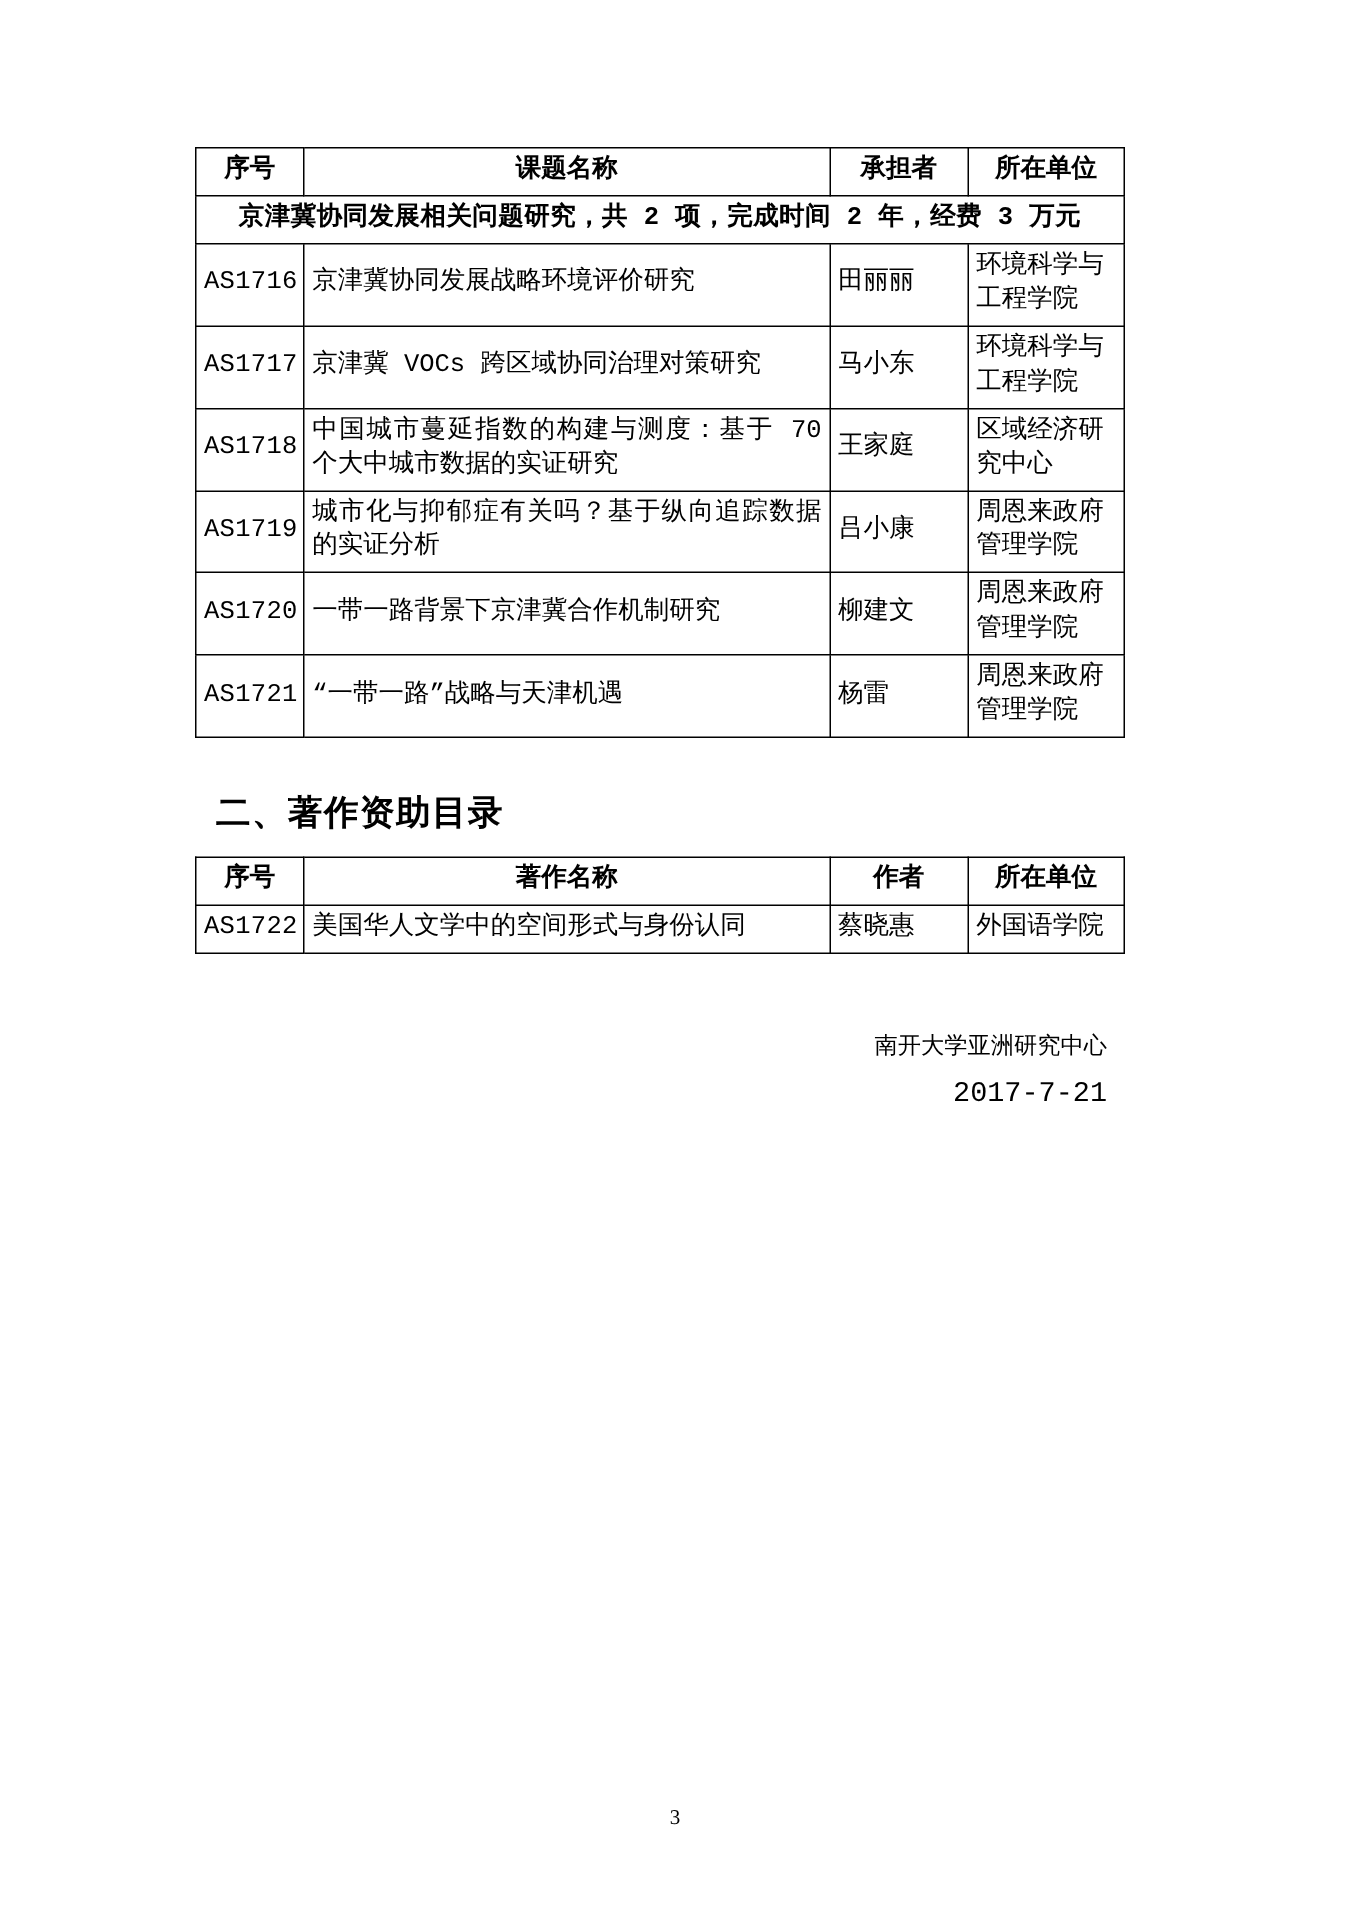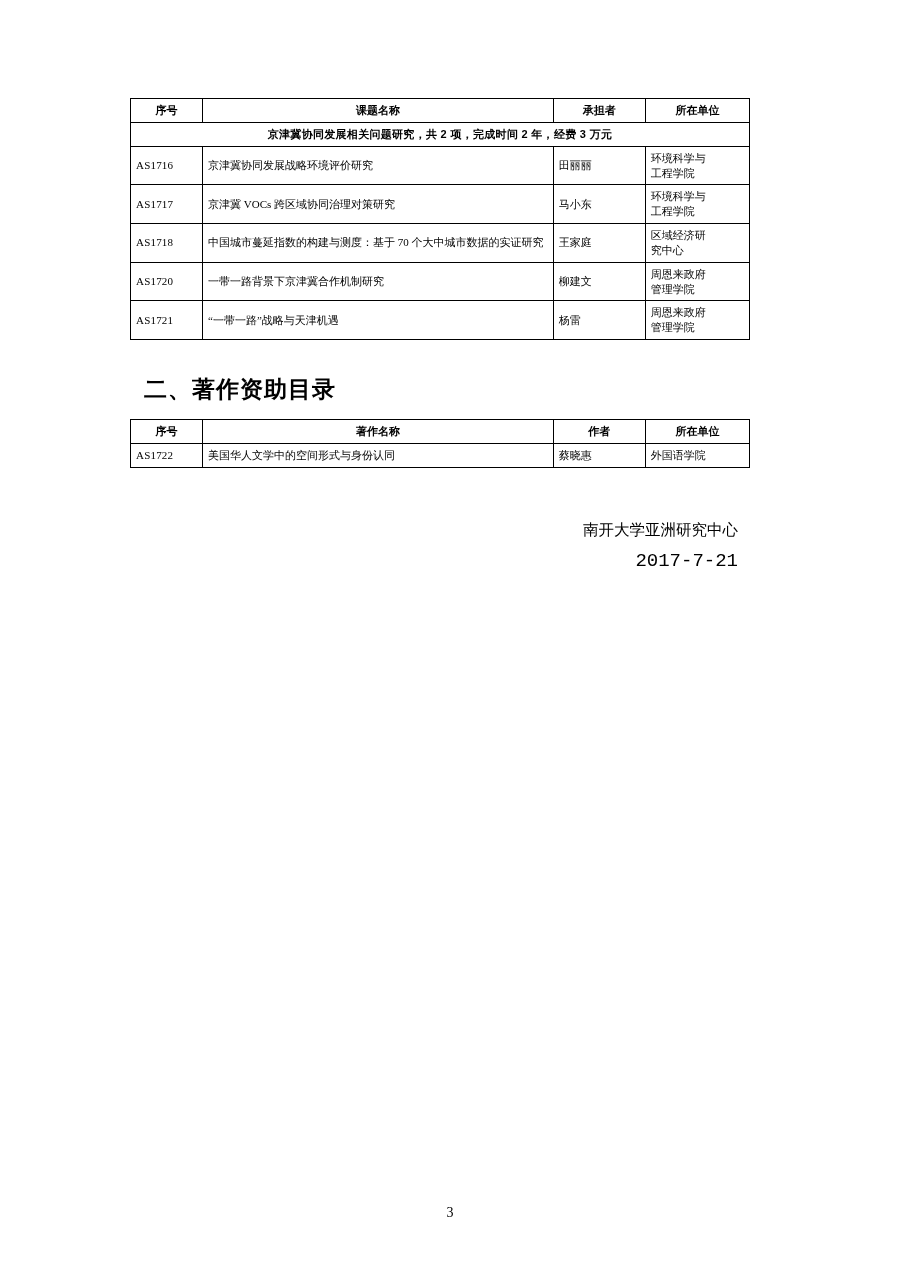--- a/index.html
+++ b/index.html
@@ -30,23 +30,24 @@
 
   table.doc-table {
     border-collapse: collapse;
     width: 620px;
     table-layout: fixed;
     background: #fff;
   }
   table.doc-table td {
     border: 1px solid #000;
     padding: 4px 5px;
-    font-size: 11px;
+    font-size: 17px;
     line-height: 1.35;
     vertical-align: middle;
+    font-family: Liberation Mono, monospace;
   }
   .col-no      { width: 72px;  text-align: center; }
   .col-title   { width: 350px; text-align: left; }
   .col-person  { width: 92px;  text-align: center; }
   .col-unit    { width: 104px; text-align: center; }
 
   td.hdr {
     text-align: center;
     font-weight: bold;
     font-size: 15.5px;
@@ -149,20 +150,29 @@
 
         <tr>
           <td class="code">AS1718</td>
           <td class="justify">中国城市蔓延指数的构建与测度：基于 70 个大中城市数据的实证研究</td>
           <td>王家庭</td>
           <td class="two-line">
             <div>区域经济研</div>
             <div>究中心</div>
           </td>
         </tr>
+        <tr>
+          <td class="code">AS1719</td>
+          <td class="justify">城市化与抑郁症有关吗？基于纵向追踪数据的实证分析</td>
+          <td>吕小康</td>
+          <td class="two-line">
+            <div>周恩来政府</div>
+            <div>管理学院</div>
+          </td>
+        </tr>
 
         <tr>
           <td class="code">AS1720</td>
           <td class="justify">一带一路背景下京津冀合作机制研究</td>
           <td>柳建文</td>
           <td class="two-line">
             <div>周恩来政府</div>
             <div>管理学院</div>
           </td>
         </tr>

